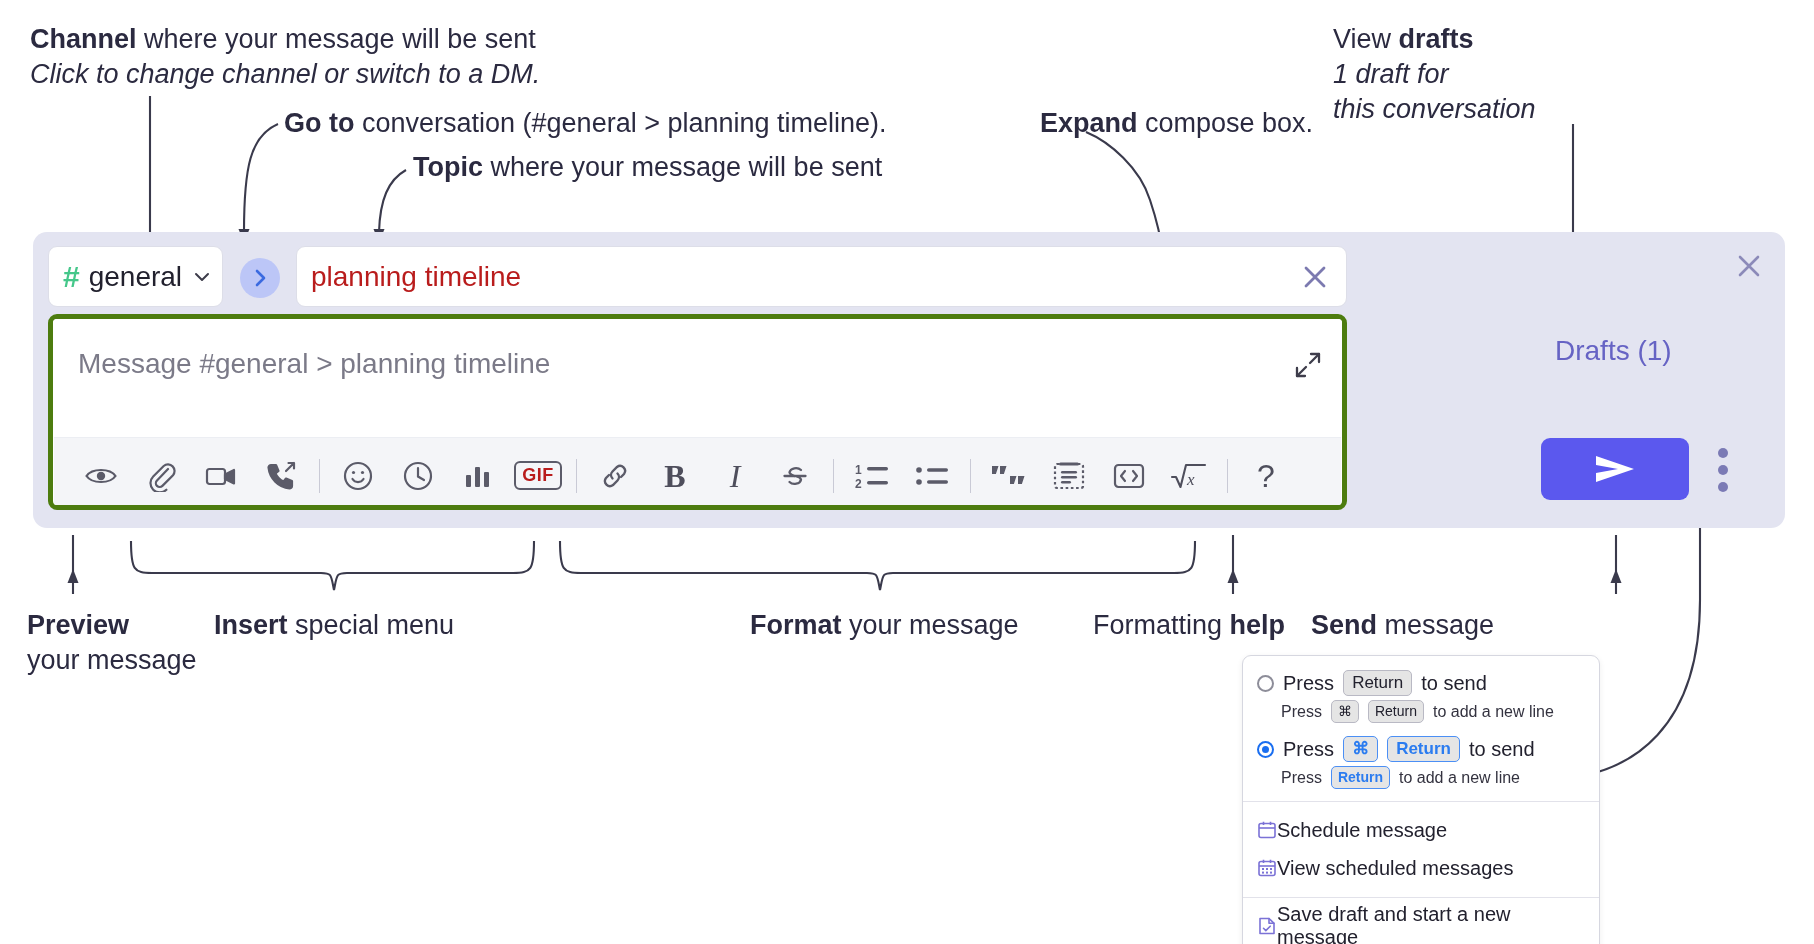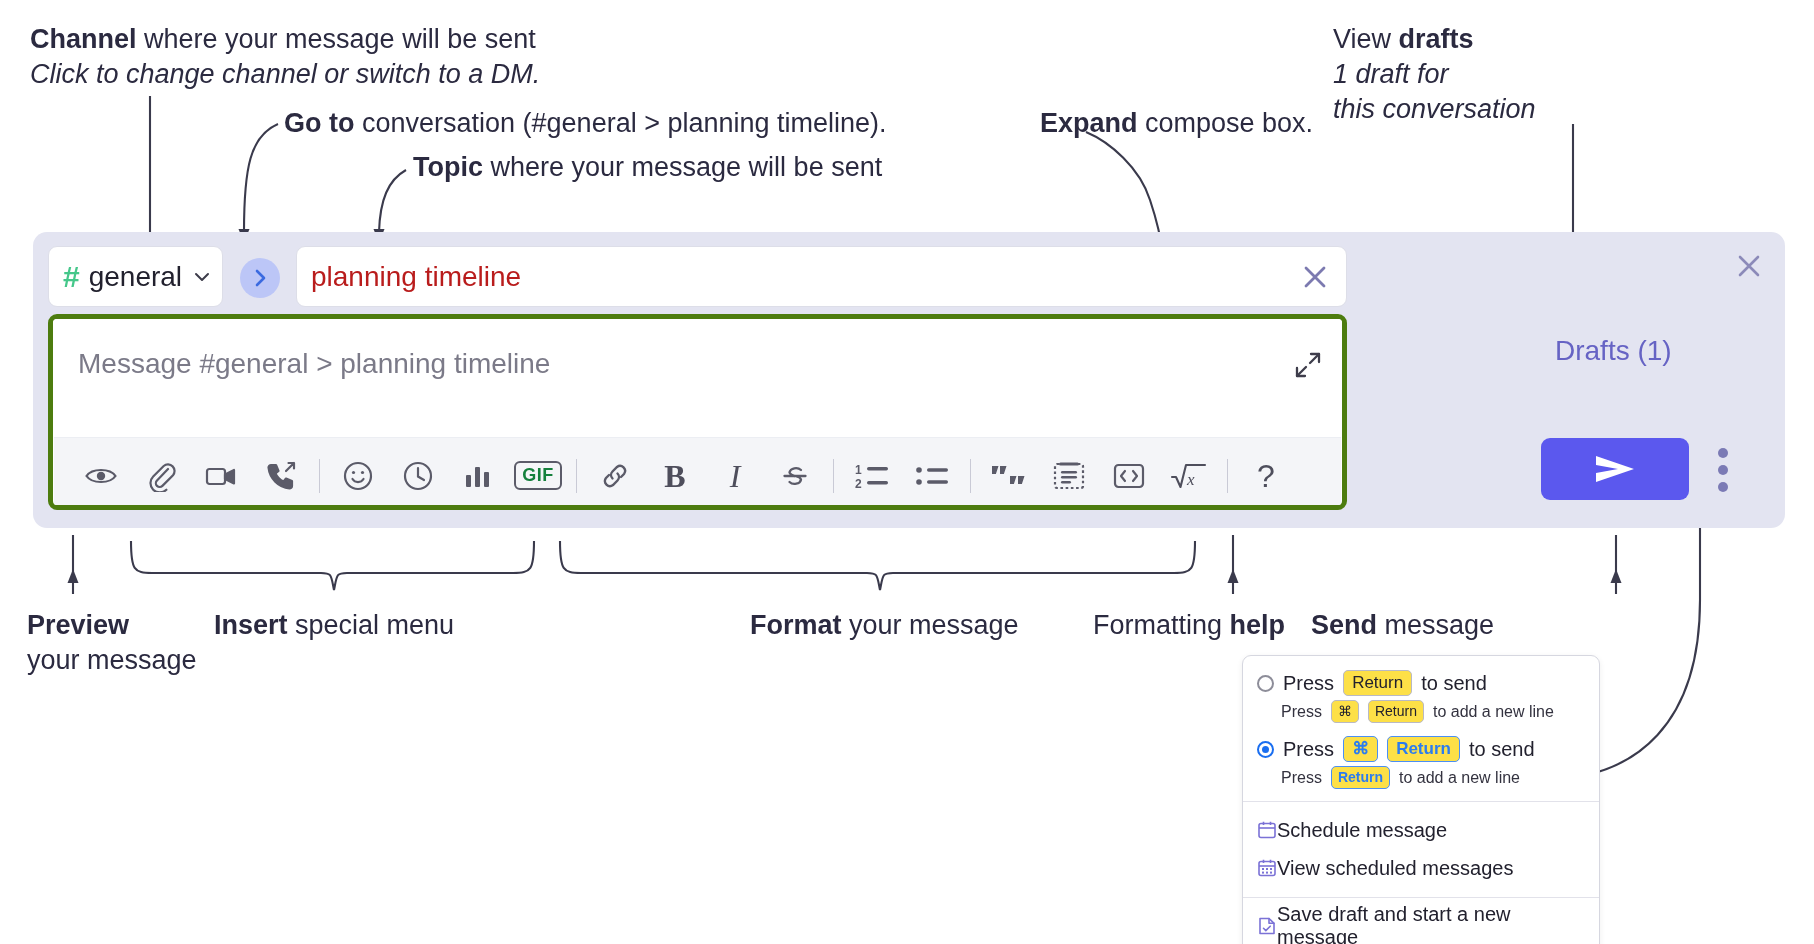--- a/index.html
+++ b/index.html
@@ -69,21 +69,21 @@
     width:50px;height:50px;display:flex;align-items:center;justify-content:center;
     color:#5b5b69;flex:0 0 auto;
   }
   .tb-gap{width:10px;flex:0 0 auto;}
   .tb-div{width:1px;height:34px;background:#c9cad6;flex:0 0 auto;margin:0 13px;}
   .tb-txt{font-size:32px;line-height:1;font-weight:600;color:#4e4e5c;}
   .tb-txt-i{font-size:32px;line-height:1;font-style:italic;font-family:"Liberation Serif",serif;color:#4e4e5c;}
 
   #gif-box{
     border:2.4px solid #5b5b69;border-radius:6px;padding:2px 6px;
-    font-size:18px;font-weight:700;letter-spacing:.5px;color:#15803d;
+    font-size:18px;font-weight:700;letter-spacing:.5px;color:#b91c1c;
   }
 
   
   #panel-close{position:absolute;right:18px;top:16px;width:36px;height:36px;}
   #drafts-link{
     position:absolute;left:1555px;top:335px;font-size:28px;color:#6663c4;
   }
   #send-btn{
     position:absolute;left:1541px;top:438px;width:148px;height:62px;border-radius:9px;
     background:#5b58ee;display:flex;align-items:center;justify-content:center;
@@ -102,21 +102,21 @@
     font-size:19px;color:#22212e;padding:12px 0 10px 0;box-sizing:border-box;
   }
   .mrow{display:flex;align-items:center;gap:9px;padding:0 14px;}
   .mrow-main{height:30px;font-size:20px;}
   .mrow-sub{height:27px;font-size:16px;padding-left:38px;color:#33323f;}
   .radio{width:17px;height:17px;border-radius:50%;border:2px solid #8d8d99;box-sizing:border-box;flex:0 0 auto;}
   .radio.on{border:2px solid #1a6ef0;position:relative;}
   .radio.on:after{content:"";position:absolute;left:3px;top:3px;width:7px;height:7px;border-radius:50%;background:#1a6ef0;}
   .key{
     border:1px solid #b9b9c4;border-radius:5px;padding:1px 8px;font-size:17px;
-    background:#fde047;color:#22212e;line-height:1.35;
+    background:#e5e5e5;color:#22212e;line-height:1.35;
   }
   .key.sm{font-size:14px;padding:1px 6px;}
   .key.hl{border-color:#4b8ff5;color:#2b7cf0;font-weight:700;}
   .key.hl.sm{font-weight:700;}
   .msep{height:1px;background:#e2e2ea;margin:10px 0 9px 0;}
   .mitem{display:flex;align-items:center;padding:4px 14px;height:30px;font-size:20px;}
   .micon{width:20px;height:20px;flex:0 0 auto;color:#7b72d6;}
 
   svg{display:block;}
 </style>

